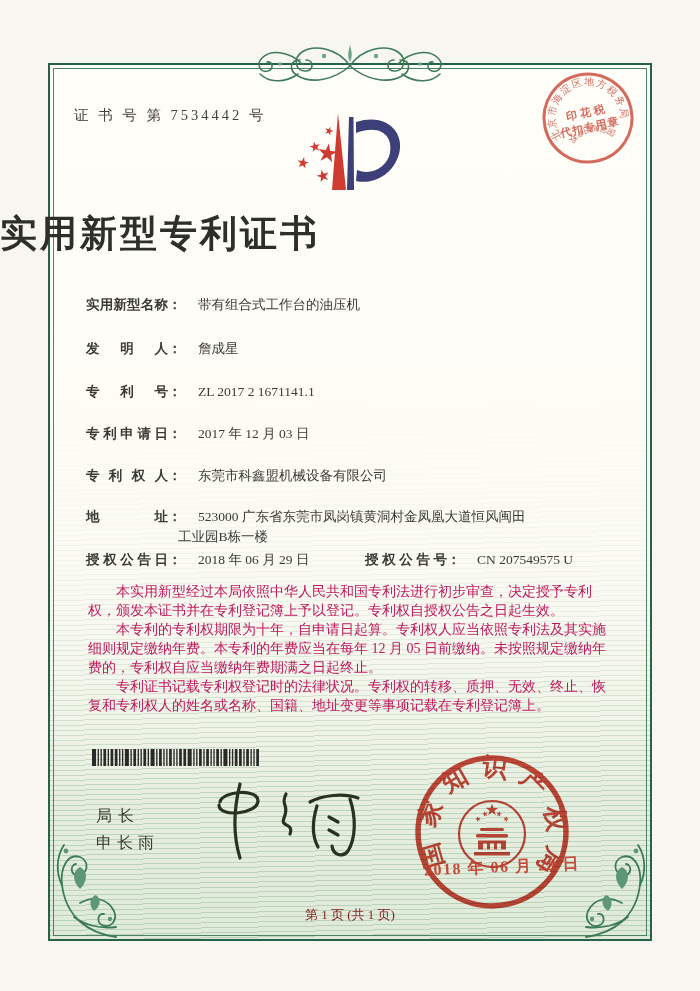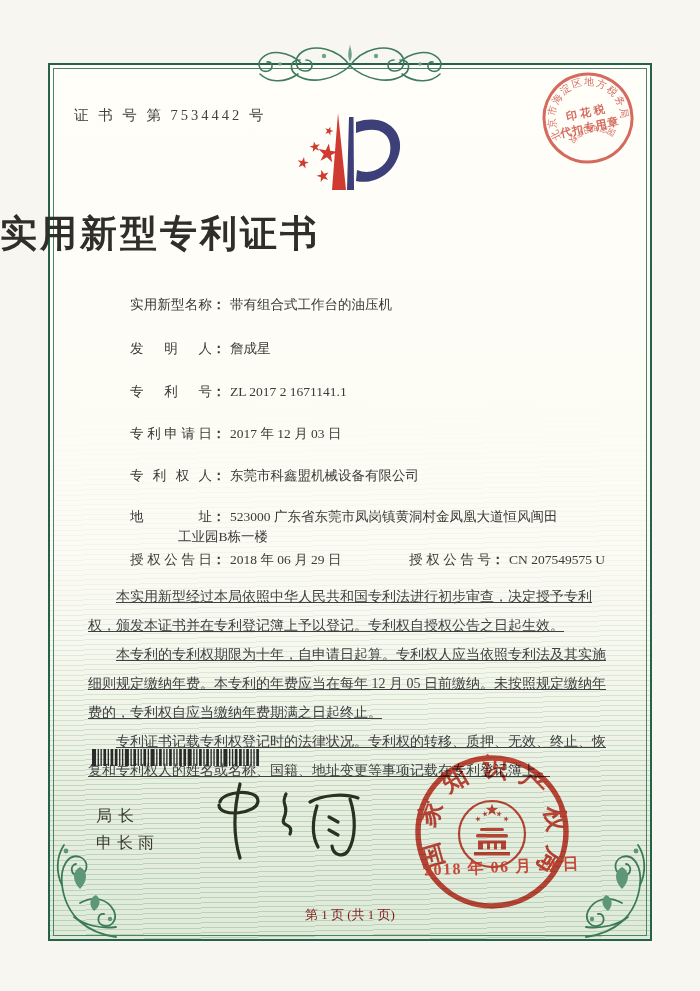--- a/index.html
+++ b/index.html
@@ -19,26 +19,26 @@
       repeating-linear-gradient(179deg,rgba(120,170,130,.38) 0 1px,rgba(255,255,255,0) 1px 5px),
       linear-gradient(180deg,#fdfcf6 0%,#f5f6ec 55%,#dfead9 100%);
   }
   .frame-inner{position:absolute;inset:3px;border:1px solid #4d8266;}
   .abs{position:absolute;}
   
   .cert-no{left:74px;top:106px;font-size:14.5px;letter-spacing:3px;color:#43433d;}
   .title{left:0;right:0;top:209px;text-align:left;font-size:37px;font-weight:600;
          letter-spacing:3px;color:#2e2e2a;}
   .frow{left:86px;font-size:13.5px;color:#3b3b35;white-space:nowrap;}
-  .flabel{display:inline-block;width:82px;text-align:justify;text-align-last:justify;font-weight:normal;margin-left:44px;}
+  .flabel{display:inline-block;width:82px;text-align:justify;text-align-last:justify;font-weight:bold;}
   .fcolon{font-weight:bold;display:inline-block;width:14px;}
-  .fvalue{margin-left:4px;}
+  .fvalue{margin-left:16px;}
   .addr2{left:178px;top:528px;font-size:13.5px;}
   .grant2{left:365px;}
-  .paras{left:88px;top:582px;width:526px;font-size:14px;line-height:29px;color:#404040;text-decoration:underline;}
+  .paras{left:88px;top:582px;width:526px;font-size:14px;line-height:19px;color:#be185d;}
   .paras p{margin:0;text-indent:2em;}
   .signer-title{left:96px;top:806px;font-size:16px;letter-spacing:6px;color:#3a3a32;}
   .signer-name{left:96px;top:833px;font-size:16px;letter-spacing:5px;color:#3a3a32;}
   .seal-date{left:424px;top:857px;font-size:16px;letter-spacing:1.5px;color:#c43b2c;
              transform:rotate(-2.5deg);font-weight:bold;opacity:.92;}
   .footer{left:0;right:0;top:906px;text-align:center;font-size:13px;color:#7f1d1d;}
   
   .logo{left:290px;top:106px;}
   .tax-stamp{left:538px;top:68px;mix-blend-mode:multiply;opacity:.82;}
   .big-seal{left:412px;top:752px;mix-blend-mode:multiply;opacity:.92;}

